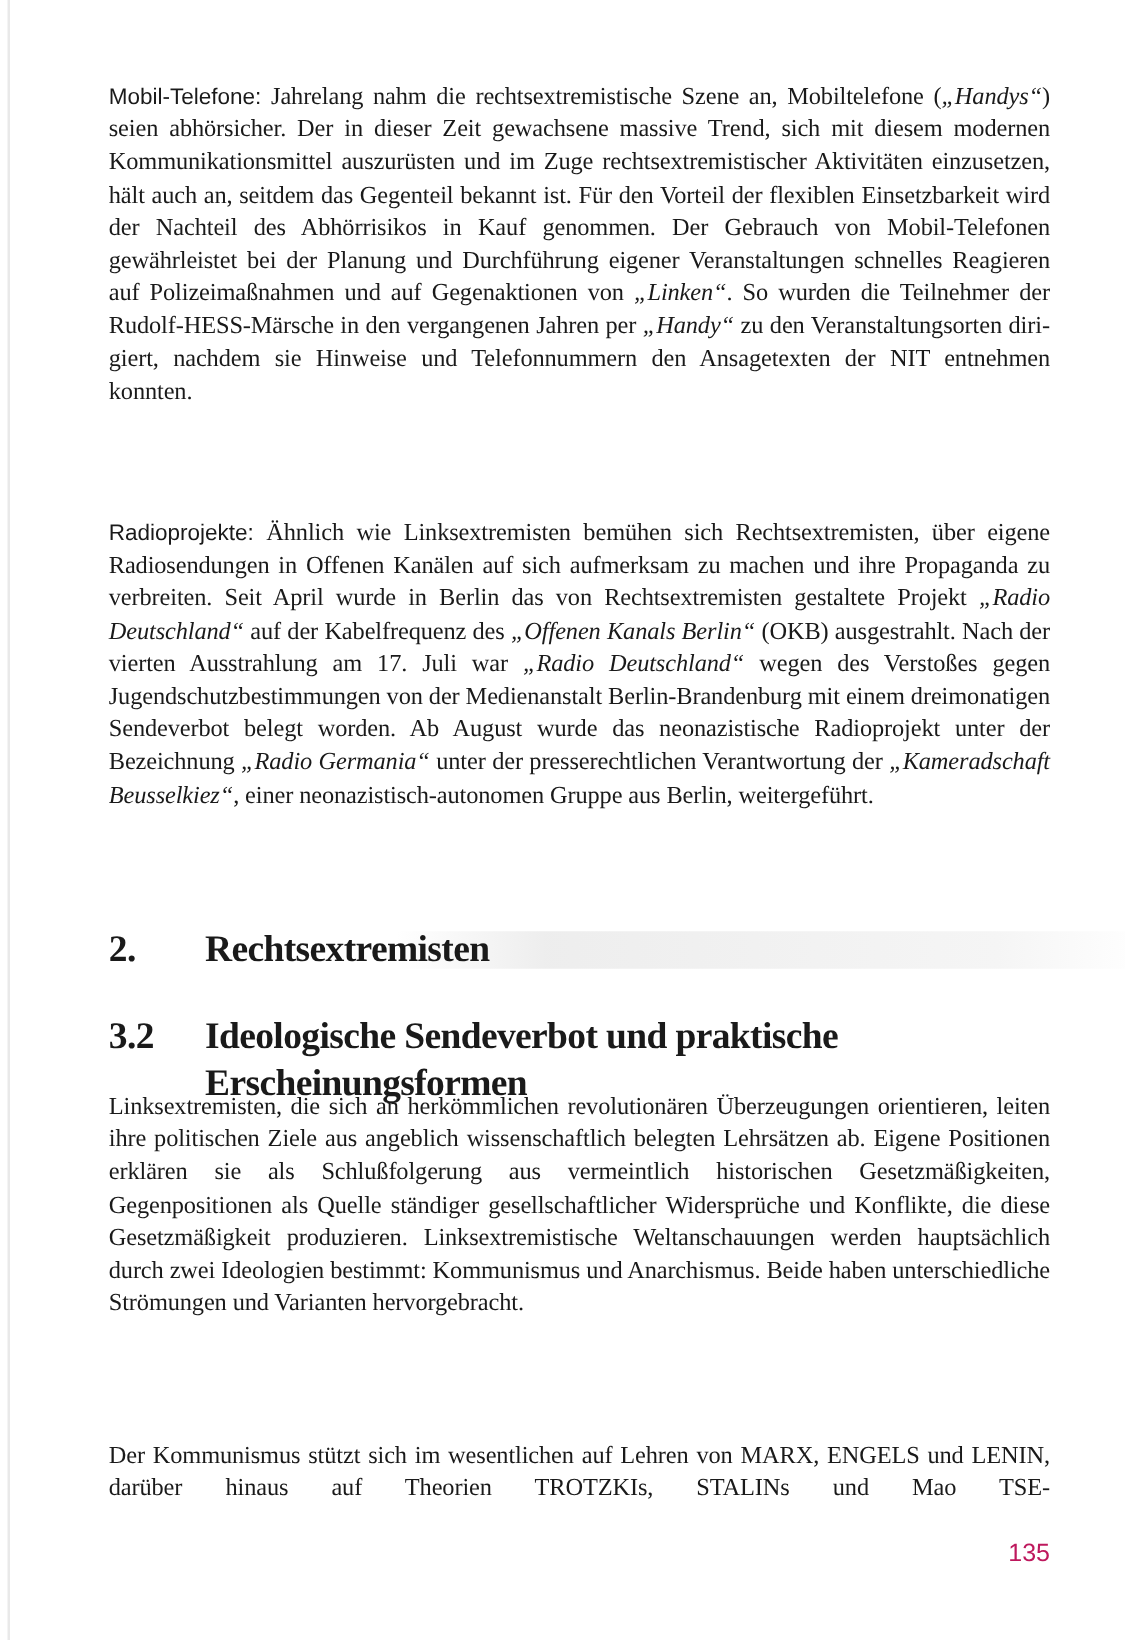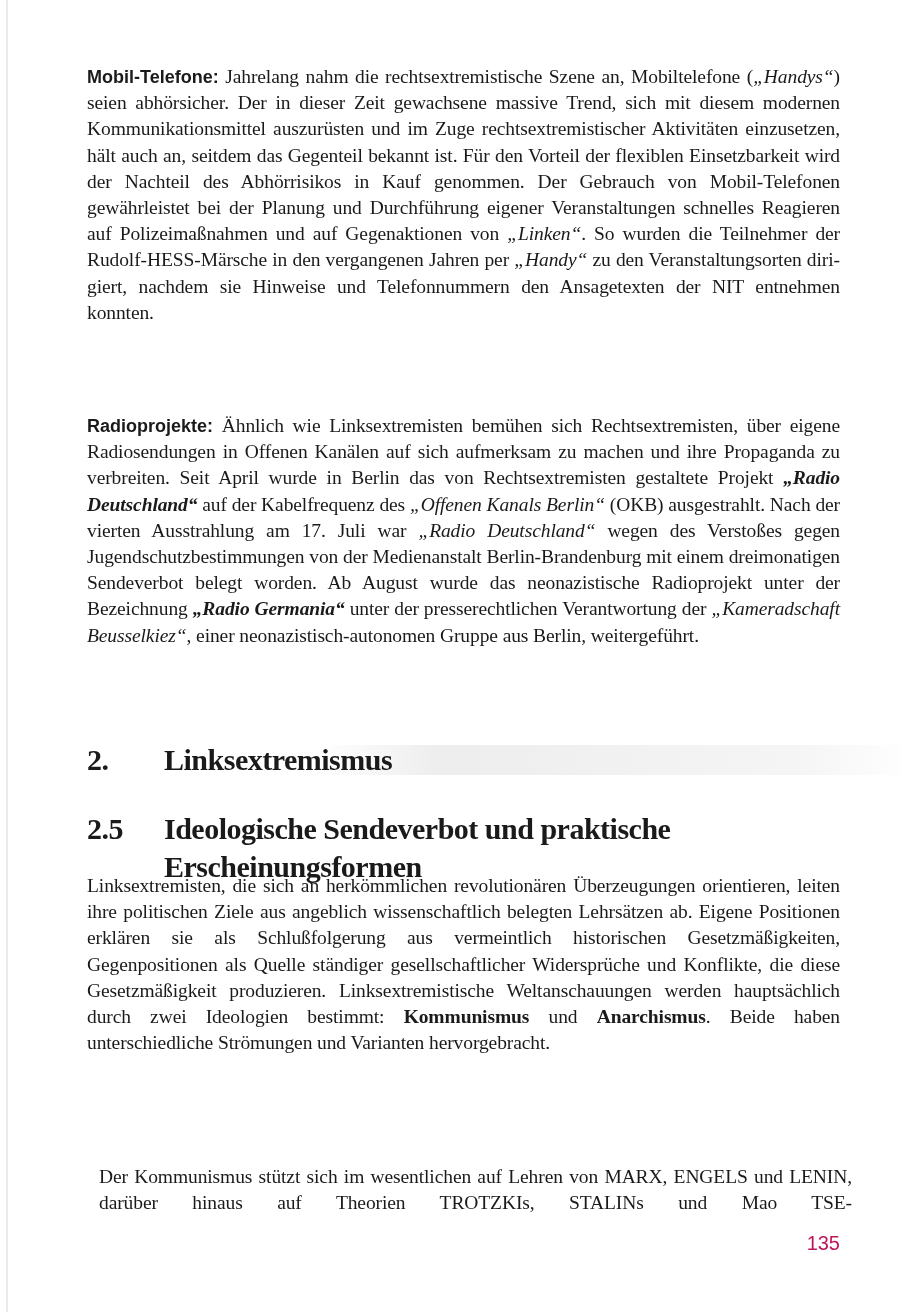--- a/index.html
+++ b/index.html
@@ -1,21 +1,21 @@
 <!DOCTYPE html>
 <html><head>
 <meta charset="utf-8">
 <style>
   html, body { margin: 0; padding: 0; background: #ffffff; }
   body { width: 900px; height: 1312px; position: relative; overflow: hidden;
          font-family: "Liberation Serif", "DejaVu Serif", serif; color: #1a1a1a; }
   .page-edge { position: absolute; left: 6px; top: 0; bottom: 0; width: 2px; background: #e9e9e9; }
   .para { position: absolute; left: 87px; width: 753px; font-size: 19.5px; line-height: 26.2px;
           text-align: justify; hyphens: manual; letter-spacing: -0.1px; }
-  .para b { font-weight: bold; }
+  .para b { font-weight: normal; }
   .para i { font-style: italic; }
   .sans { font-family: "Liberation Sans", "DejaVu Sans", sans-serif; font-size: 18px; letter-spacing: 0; }
   .p1 { top: 64px; }
   .p2 { top: 413px; }
   .p3 { top: 873px; }
   .p4 { top: 1152px; }
   .h1 { position: absolute; left: 87px; top: 743px; width: 770px; height: 46px; font-weight: bold;
         font-size: 30px; letter-spacing: -0.5px; }
   .h1-band { position: absolute; left: 230px; top: 2px; width: 600px; height: 30px;
              background: linear-gradient(to right, rgba(200,200,200,0.0), rgba(205,205,205,0.35) 20%, rgba(215,215,215,0.25) 80%, rgba(230,230,230,0)); }
@@ -32,25 +32,25 @@
 
 <div class="page-edge"></div>
 
 <p class="para p1" style="margin:0"><b class="sans">Mobil-Telefone:</b><span> Jahrelang nahm die rechtsextremistische Szene an, Mobiltelefone (</span><i>„Handys“</i><span>) seien abhörsicher. Der in dieser Zeit gewachsene massive Trend, sich mit diesem modernen Kommunikationsmittel auszurüsten und im Zuge rechtsextremisti­scher Aktivitäten einzusetzen, hält auch an, seitdem das Gegenteil bekannt ist. Für den Vorteil der flexiblen Einsetzbarkeit wird der Nachteil des Abhörrisikos in Kauf genommen. Der Gebrauch von Mobil-Telefonen gewährleistet bei der Planung und Durchführung eigener Veranstaltungen schnelles Reagieren auf Polizeimaßnahmen und auf Gegenaktionen von </span><i>„Linken“</i><span>. So wurden die Teilnehmer der Rudolf-HESS-Märsche in den vergangenen Jahren per </span><i>„Handy“</i><span> zu den Veranstaltungsorten diri­giert, nachdem sie Hinweise und Telefonnummern den Ansagetexten der NIT ent­nehmen konnten.</span></p>
 
 <p class="para p2" style="margin:0"><b class="sans">Radioprojekte:</b><span> Ähnlich wie Linksextremisten bemühen sich Rechtsextremisten, über eigene Radiosendungen in Offenen Kanälen auf sich aufmerksam zu machen und ihre Propaganda zu verbreiten. Seit April wurde in Berlin das von Rechtsextre­misten gestaltete Projekt </span><b><i>„Radio Deutschland“</i></b><span> auf der Kabelfrequenz des </span><i>„Offenen Kanals Berlin“</i><span> (OKB) ausgestrahlt. Nach der vierten Ausstrahlung am 17. Juli war </span><i>„Radio Deutschland“</i><span> wegen des Verstoßes gegen Jugendschutzbestimmungen von der Medienanstalt Berlin-Brandenburg mit einem dreimonatigen Sendeverbot belegt worden. Ab August wurde das neonazistische Radioprojekt unter der Bezeichnung </span><b><i>„Radio Germania“</i></b><span> unter der presserechtlichen Verantwortung der </span><i>„Kameradschaft Beusselkiez“</i><span>, einer neonazistisch-autonomen Gruppe aus Berlin, weitergeführt.</span></p>
 
 <div class="h1">
   <div class="h1-band"></div>
   <span class="num">2.</span>
-  <span class="title">Linksextremismus</span>
+  <span class="title">Rechtsextremisten</span>
 </div>
 
 <div class="h2">
-  <span class="num">2.5</span>
+  <span class="num">3.2</span>
   <span class="title">Ideologische Sendeverbot und praktische Erscheinungsformen</span>
 </div>
 
 <p class="para p3" style="margin:0"><span>Linksextremisten, die sich an herkömmlichen revolutionären Überzeugungen orien­tieren, leiten ihre politischen Ziele aus angeblich wissenschaftlich belegten Lehrsät­zen ab. Eigene Positionen erklären sie als Schlußfolgerung aus vermeintlich histori­schen Gesetzmäßigkeiten, Gegenpositionen als Quelle ständiger gesellschaftlicher Wi­dersprüche und Konflikte, die diese Gesetzmäßigkeit produzieren. Linksextremistische Weltanschauungen werden hauptsächlich durch zwei Ideologien bestimmt: </span><b>Kommu­nismus</b><span> und </span><b>Anarchismus</b><span>. Beide haben unterschiedliche Strömungen und Varianten hervorgebracht.</span></p>
 
-<p class="para p4" style="margin:12px; text-align-last: justify;"><span>Der Kommunismus stützt sich im wesentlichen auf Lehren von MARX, ENGELS und LENIN, darüber hinaus auf Theorien TROTZKIs, STALINs und Mao TSE-</span></p>
+<p class="para p4" style="margin:0; text-align-last: justify;"><span>Der Kommunismus stützt sich im wesentlichen auf Lehren von MARX, ENGELS und LENIN, darüber hinaus auf Theorien TROTZKIs, STALINs und Mao TSE-</span></p>
 
 <div class="page-number">135</div>
 
 </body></html>

